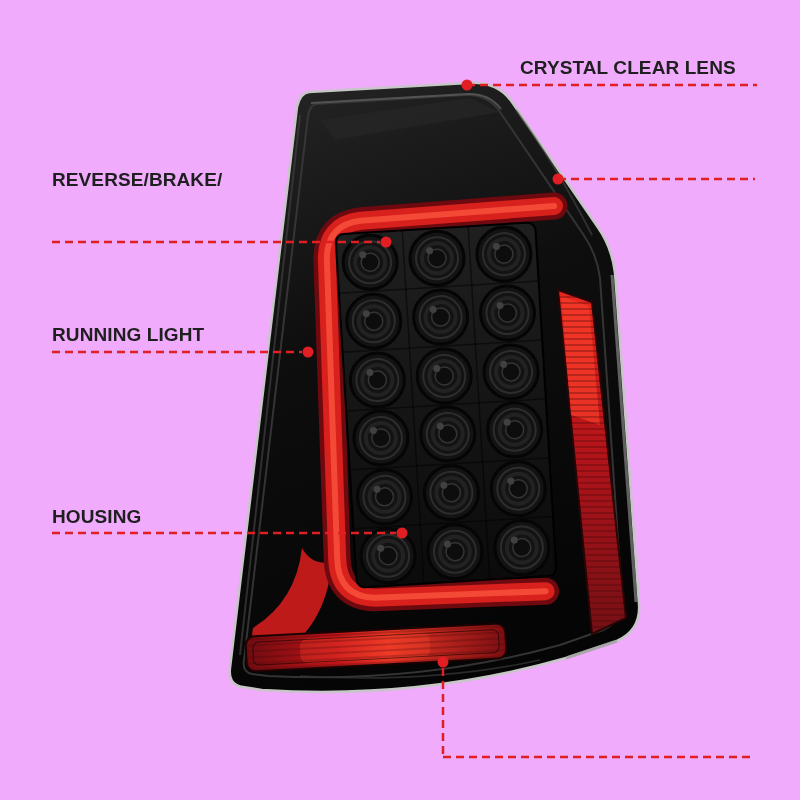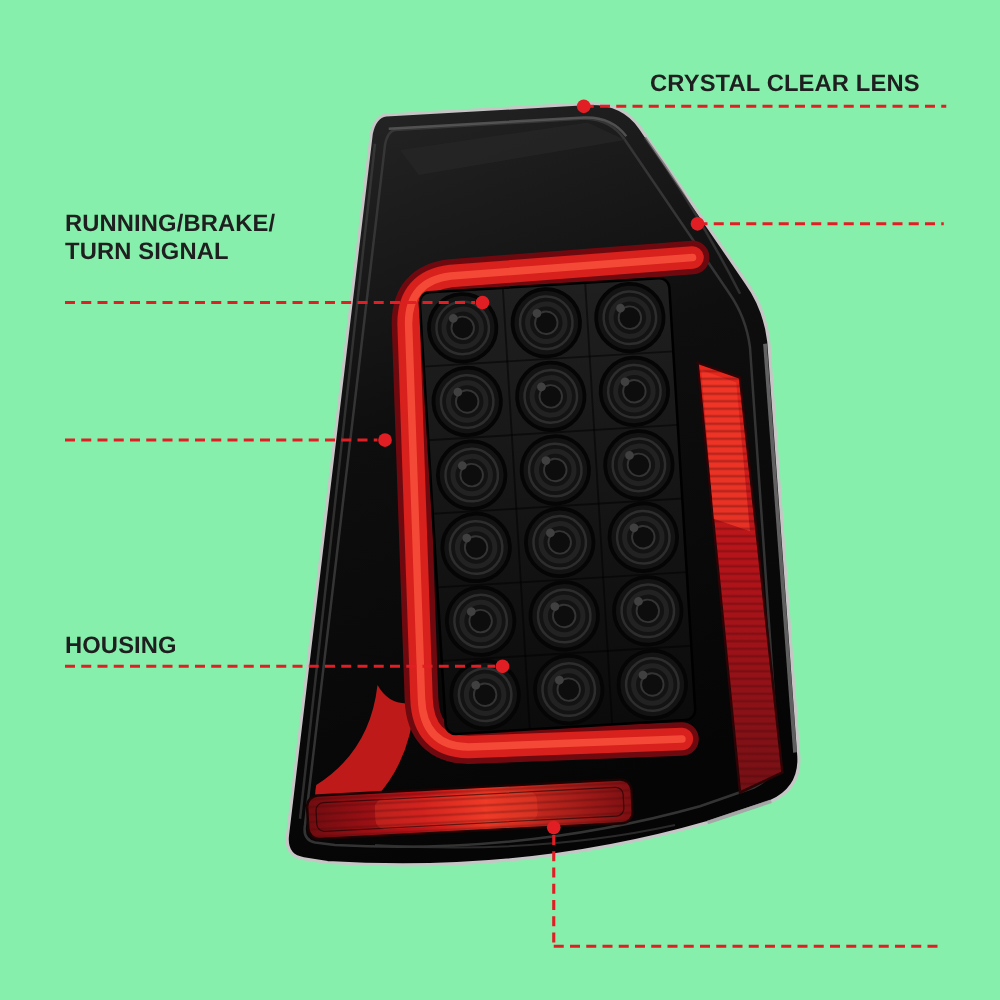--- a/index.html
+++ b/index.html
@@ -1,17 +1,17 @@
 <!DOCTYPE html>
 <html><head>
 <meta charset="utf-8">
 <style>
   html,body{margin:0;padding:0;background:#ffffff;}
   .stage{
-    position:relative;width:800px;height:800px;background:#86efac;
+    position:relative;width:800px;height:800px;background:#f0abfc;
     font-family:"Liberation Sans",sans-serif;overflow:hidden;
   }
   svg.art{position:absolute;left:0;top:0;}
   .callout-label{
     position:absolute;font-weight:700;font-size:19px;line-height:22px;
     color:#1f1f1f;white-space:nowrap;letter-spacing:.1px;
   }
 </style>
 </head>
 <body>
@@ -132,21 +132,21 @@
       <circle cx="308" cy="352" r="5.5"></circle>
       <circle cx="402" cy="533" r="5.5"></circle>
       <circle cx="443" cy="662" r="5.5"></circle>
     </g>
   </svg>
 
   <div class="callout-label" style="left:520px;top:57px">CRYSTAL CLEAR LENS</div>
 
 
   <div class="callout-label" style="left:52px;top:169px">
-    <div>RUNNING/BRAKE/</div>
-    <div>TURN SIGNAL</div>
+    <div>REVERSE/BRAKE/</div>
   </div>
 
+  <div class="callout-label" style="left:52px;top:324px">RUNNING LIGHT</div>
 
   <div class="callout-label" style="left:52px;top:506px">HOUSING</div>
 
 
 </div>
 
 </body></html>

